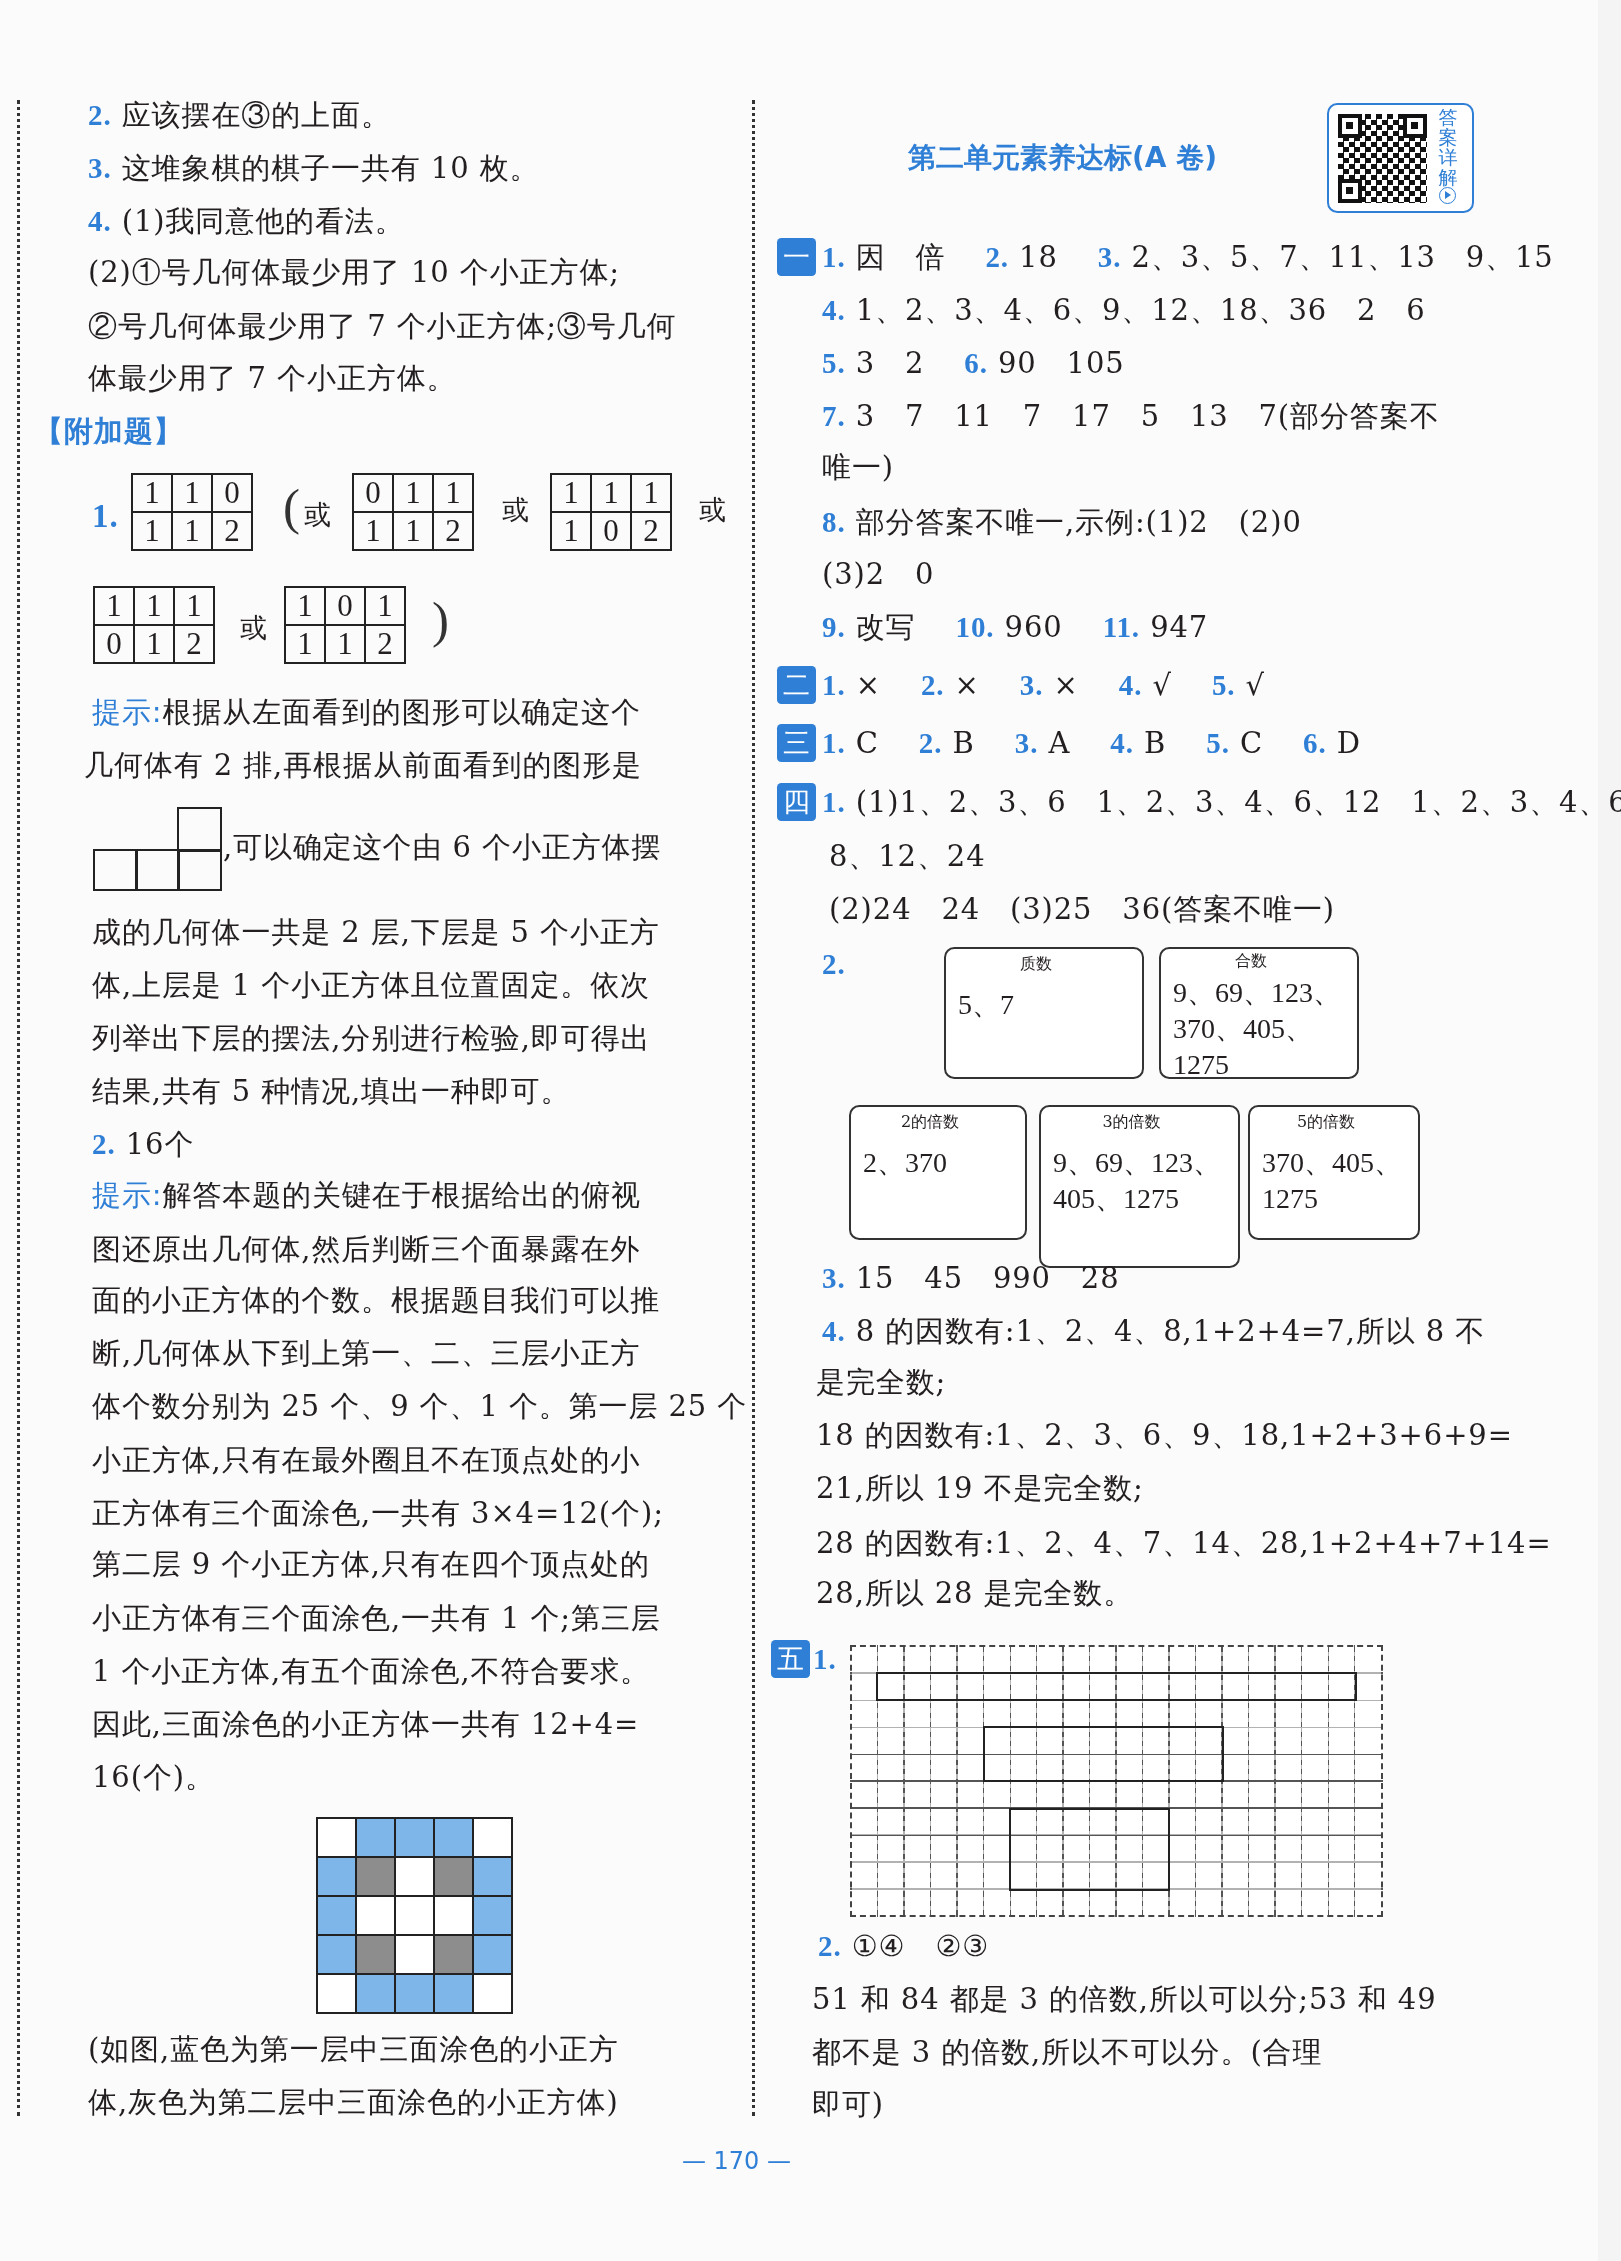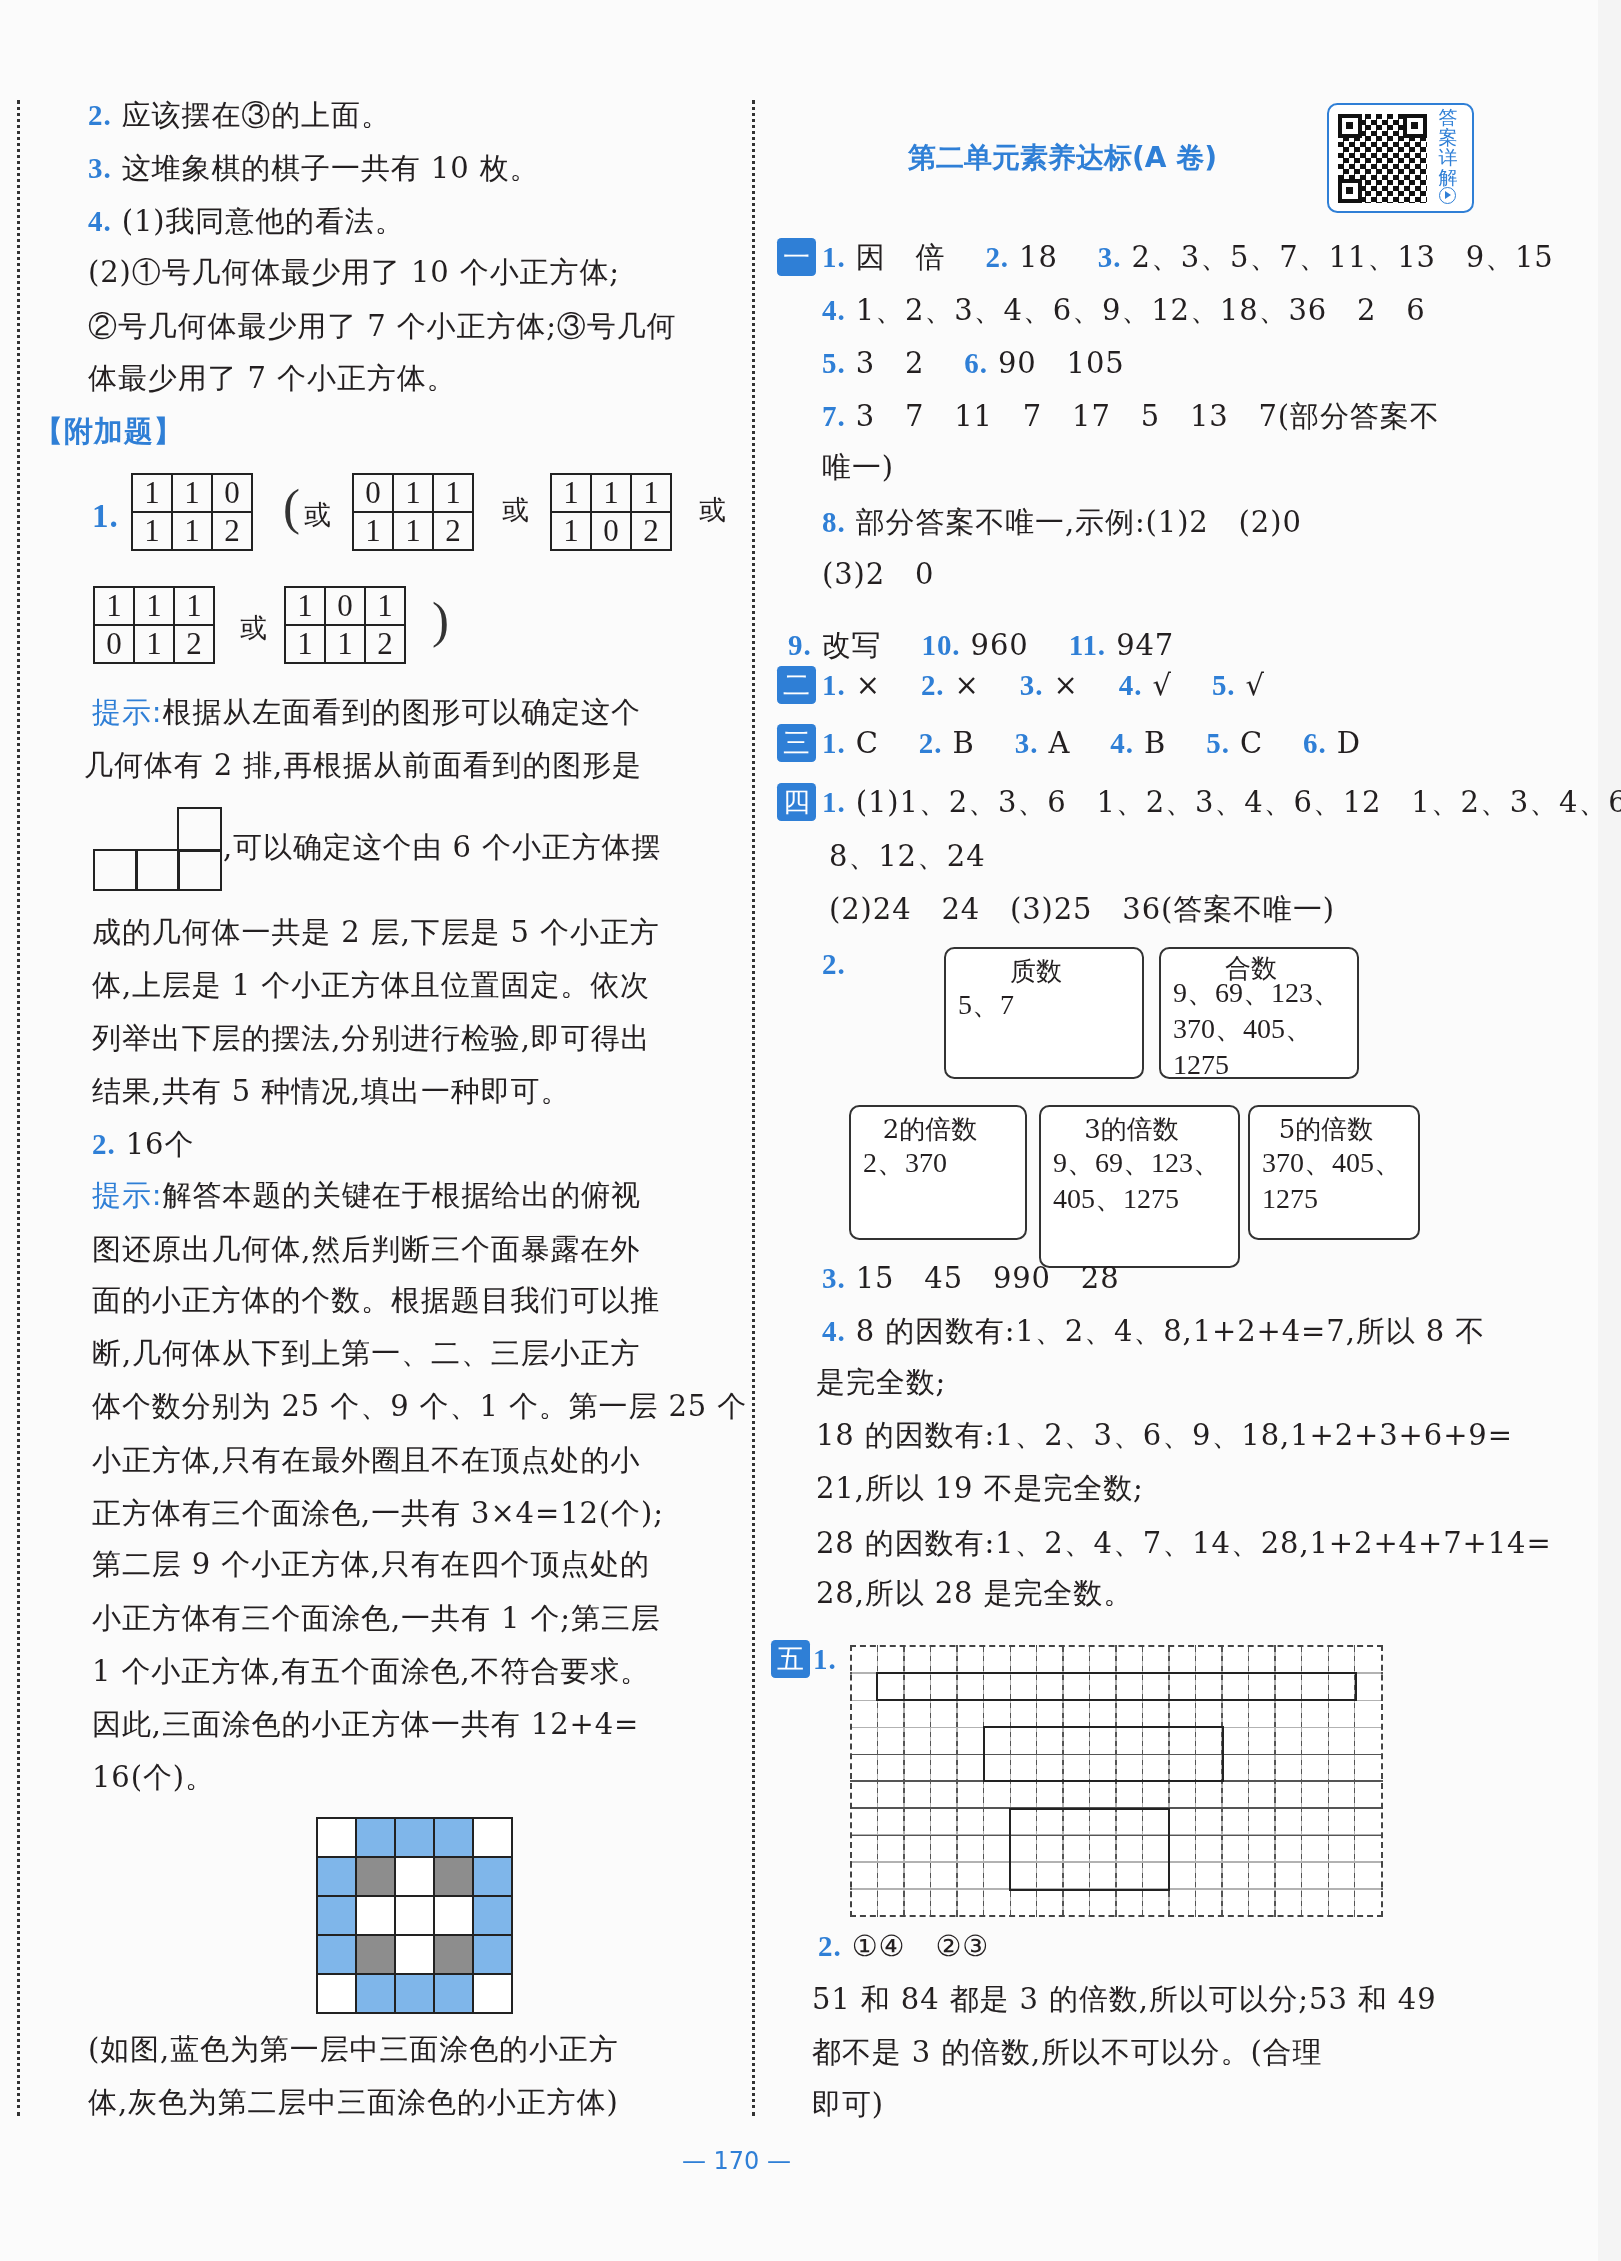--- a/index.html
+++ b/index.html
@@ -28,21 +28,21 @@
   .or { position: absolute; font-size: 27px; }
   .paren { position: absolute; font-size: 51px; font-family: "Liberation Serif", serif; color: #333; }
   .front-fig { position: absolute; }
   .front-fig div { position: absolute; border: 2.6px solid #222; box-sizing: border-box; }
   .top-grid { position: absolute; display: grid; grid-template-columns: repeat(5, 39px); grid-template-rows: repeat(5, 39px); border: 1.7px solid #222; }
   .top-grid div { border: 1.7px solid #222; }
   .cell-blue { background: #7fb6ea; }
   .cell-gray { background: #8d8d8d; }
   .cell-white { background: #fff; }
   .set-box { position: absolute; border: 2.6px solid #333; border-radius: 10.3px; box-sizing: border-box; background: #fff; }
-  .set-box .title { position: absolute; left: 0; right: 16px; top: 5.1px; text-align: center; font-size: 26px; }
+  .set-box .title { position: absolute; left: 0; right: 16px; top: 5.1px; text-align: center; font-size: 16px; }
   .set-box .vals { position: absolute; left: 12px; top: 38px; font-family: "Liberation Serif", serif; font-size: 28px; line-height: 36px; white-space: pre-line; }
   .dot-grid {
     position: absolute; border: 2.6px dashed #444; box-sizing: border-box;
     background-image:
       repeating-linear-gradient(to right, transparent 0, transparent 25px, #555 25px, #555 26.5px),
       repeating-linear-gradient(to bottom, transparent 0, transparent 25.5px, #555 25.5px, #555 27px);
     background-color: #fff;
   }
   .dot-grid::after {
     content: ""; position: absolute; inset: 0;
@@ -247,21 +247,21 @@
   </div>
   <div class="line" style="left:822px; top:291px;"><span class="num">4.</span> <span>1、2、3、4、6、9、12、18、36　2　6</span></div>
   <div class="line" style="left:822px; top:344px;">
     <span class="num">5.</span> <span>3　2　</span>
     <span class="num">6.</span> <span>90　105</span>
   </div>
   <div class="line" style="left:822px; top:397px;"><span class="num">7.</span> <span>3　7　11　7　17　5　13　7(部分答案不</span></div>
   <div class="line" style="left:822px; top:448px;">唯一)</div>
   <div class="line" style="left:822px; top:503px;"><span class="num">8.</span> <span>部分答案不唯一,示例:(1)2　(2)0</span></div>
   <div class="line" style="left:822px; top:555px;">(3)2　0</div>
-  <div class="line" style="left:788px; top:608px;margin-top:18px;">
+  <div class="line" style="left:822px; top:608px;">
     <span class="num">9.</span> <span>改写　</span>
     <span class="num">10.</span> <span>960　</span>
     <span class="num">11.</span> <span>947</span>
   </div>
 
   <div class="badge" style="left:777px; top:666px;">二</div>
   <div class="line" style="left:822px; top:666px; word-spacing:0;">
     <span class="num">1.</span> <span>×</span> 
     <span class="num">2.</span> <span>×</span> 
     <span class="num">3.</span> <span>×</span> 

